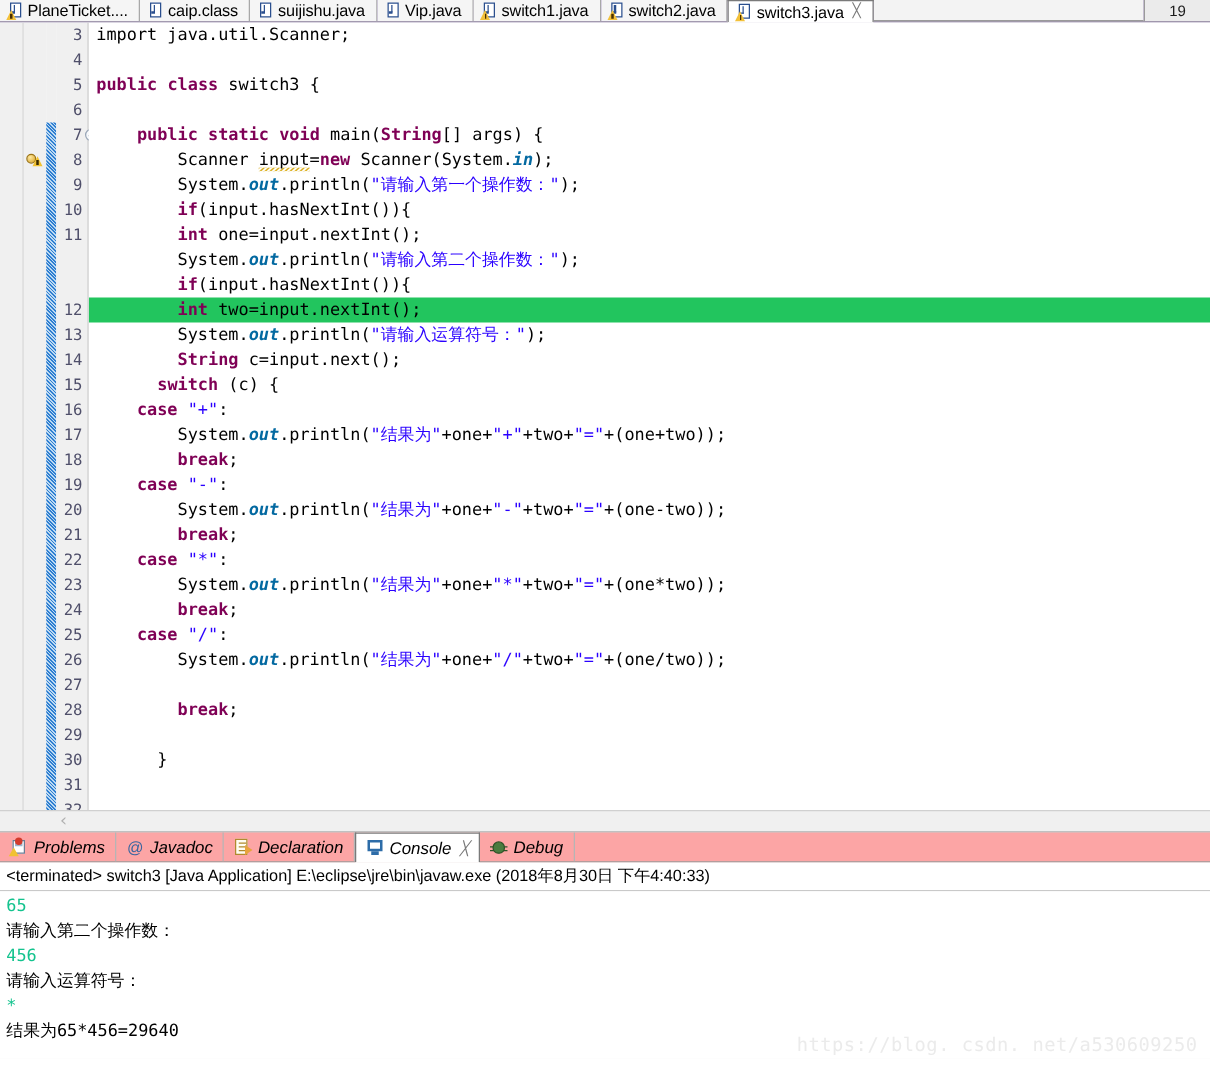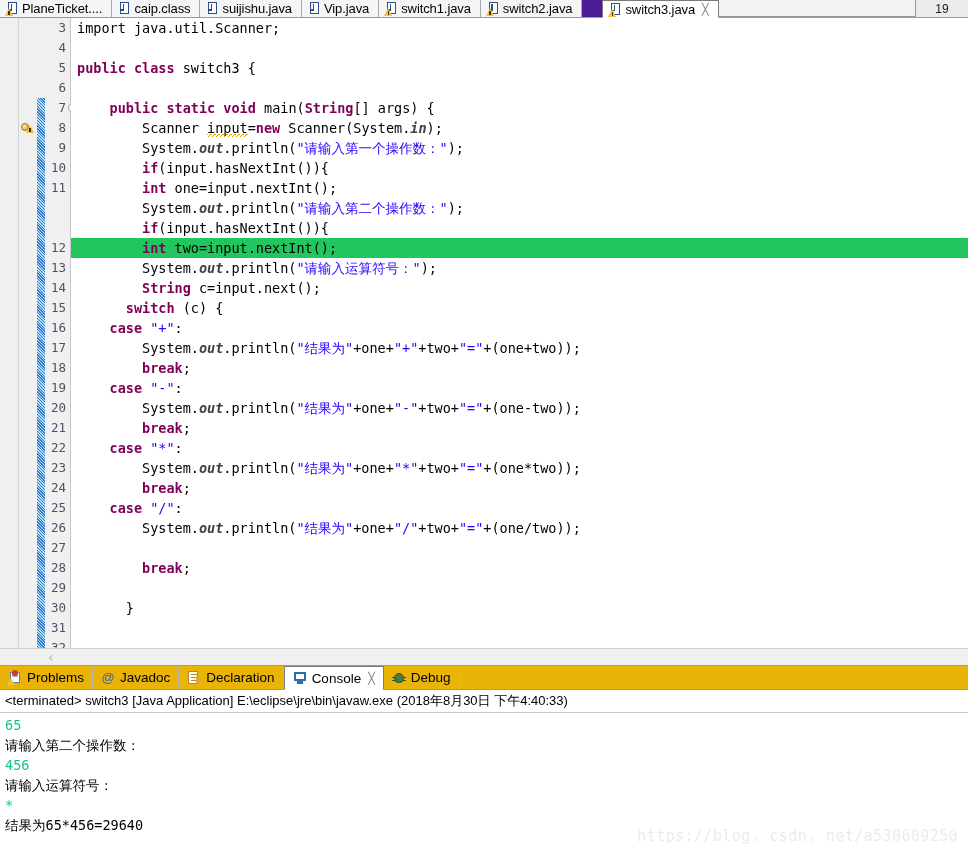--- a/index.html
+++ b/index.html
@@ -37,21 +37,20 @@
     box-sizing: border-box;
   }
   .etab.active {
     background: #ffffff;
     border-top: 1px solid #7a7a7a;
     border-left: 1px solid #7a7a7a;
     border-right: 1px solid #7a7a7a;
     border-bottom: 1px solid #ffffff;
     margin-bottom: -1px;
     z-index: 3;
-    margin-left: 20px;
   }
   .etab-label { letter-spacing: -0.1px; }
   .etab-close {
     font-size: 11px; color: #7b7b7b; margin-left: 3px;
     line-height: 1;
   }
   
   .ico-java {
     width: 11px; height: 13px;
     position: relative; flex: 0 0 auto;
@@ -176,21 +175,21 @@
     border-bottom: 8px solid #f1c232;
   }
   .marker-warn .tri::after {
     content: ""; position: absolute; left: -0.7px; top: 3px;
     width: 1.4px; height: 3.5px; background: #3a2a00;
   }
 
   
   .kw   { color: #7f0055; font-weight: bold; }
   .str  { color: #2a00ff; }
-  .fld  { color: #404040; font-weight: bold; font-style: italic; }
+  .fld  { color: #0369a1; font-weight: bold; font-style: italic; }
   .warnul {
     text-decoration: none;
     background-image:
       repeating-linear-gradient(135deg,
         #d6a400 0px, #d6a400 1px, transparent 1px, transparent 2.5px);
     background-repeat: repeat-x;
     background-size: 4px 3px;
     background-position: left bottom;
     padding-bottom: 1px;
   }
@@ -212,22 +211,23 @@
   }
 
   
   #bottom-pane {
     border-top: 1px solid #9a9a9a;
     background: #f3f3f3;
   }
   #view-tabbar {
     display: flex; align-items: stretch;
     height: 23px;
-    background: #eab308;
+    background: #fca5a5;
     border-bottom: 1px solid #9a9a9a;
+    font-style: italic;
   }
   .vtab {
     display: flex; align-items: center; gap: 5px;
     padding: 0 8px;
     font-size: 13.5px; color: #000;
     border-right: 1px solid #b5b5b5;
     white-space: nowrap;
     box-sizing: border-box;
   }
   .vtab.active {

